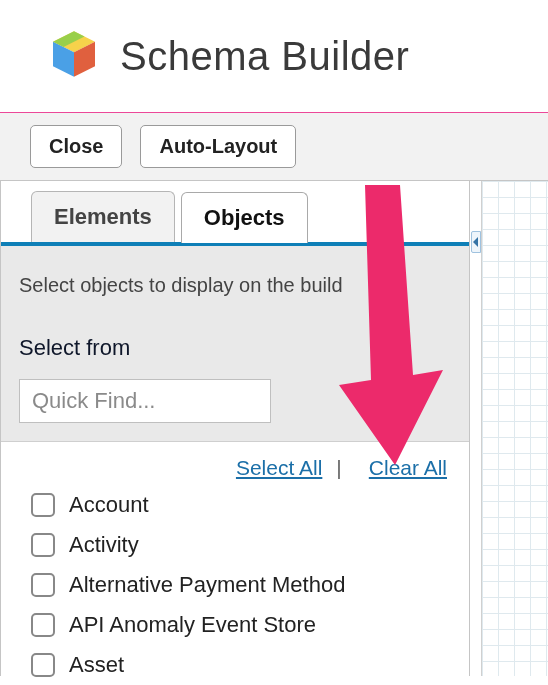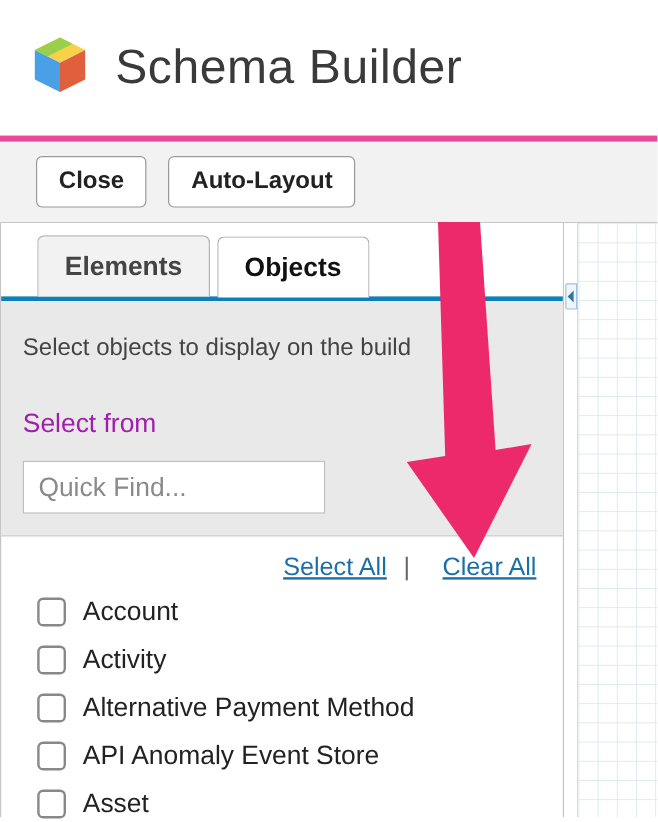--- a/index.html
+++ b/index.html
@@ -9,30 +9,31 @@
     width: 548px;
     height: 685px;
     overflow: hidden;
     color: #222;
   }
   .page-header {
     display: flex;
     align-items: center;
     gap: 18px;
     padding: 26px 20px 26px 22px;
+    margin-left: 24px;
   }
   .cube-icon { width: 56px; height: 56px; }
   .page-title {
     font-size: 40px;
     font-weight: 400;
     color: #3a3a3a;
     letter-spacing: 0.5px;
   }
   .toolbar {
-    border-top: 5px solid #ec4899;
+    border-top: 1px solid #ec4899;
     border-bottom: 1px solid #c5c5c5;
     background: #f2f2f2;
     padding: 12px 14px 12px 30px;
     display: flex;
     gap: 18px;
     align-items: center;
   }
   .btn {
     background: #fff;
     border: 1px solid #9a9a9a;
@@ -104,21 +105,21 @@
     border-bottom: 1px solid #cfcfcf;
     display: flex;
     flex-direction: column;
     gap: 18px;
   }
   .select-row {
     display: flex;
     align-items: center;
     gap: 14px;
     font-size: 22px;
-    color: #a21caf;
+    color: #0f172a;
   }
   .select-label { white-space: nowrap; }
   .select-wrap {
     position: relative;
     flex: 1;
     max-width: 268px;
   }
   .select-box {
     width: 100%;
     height: 44px;

